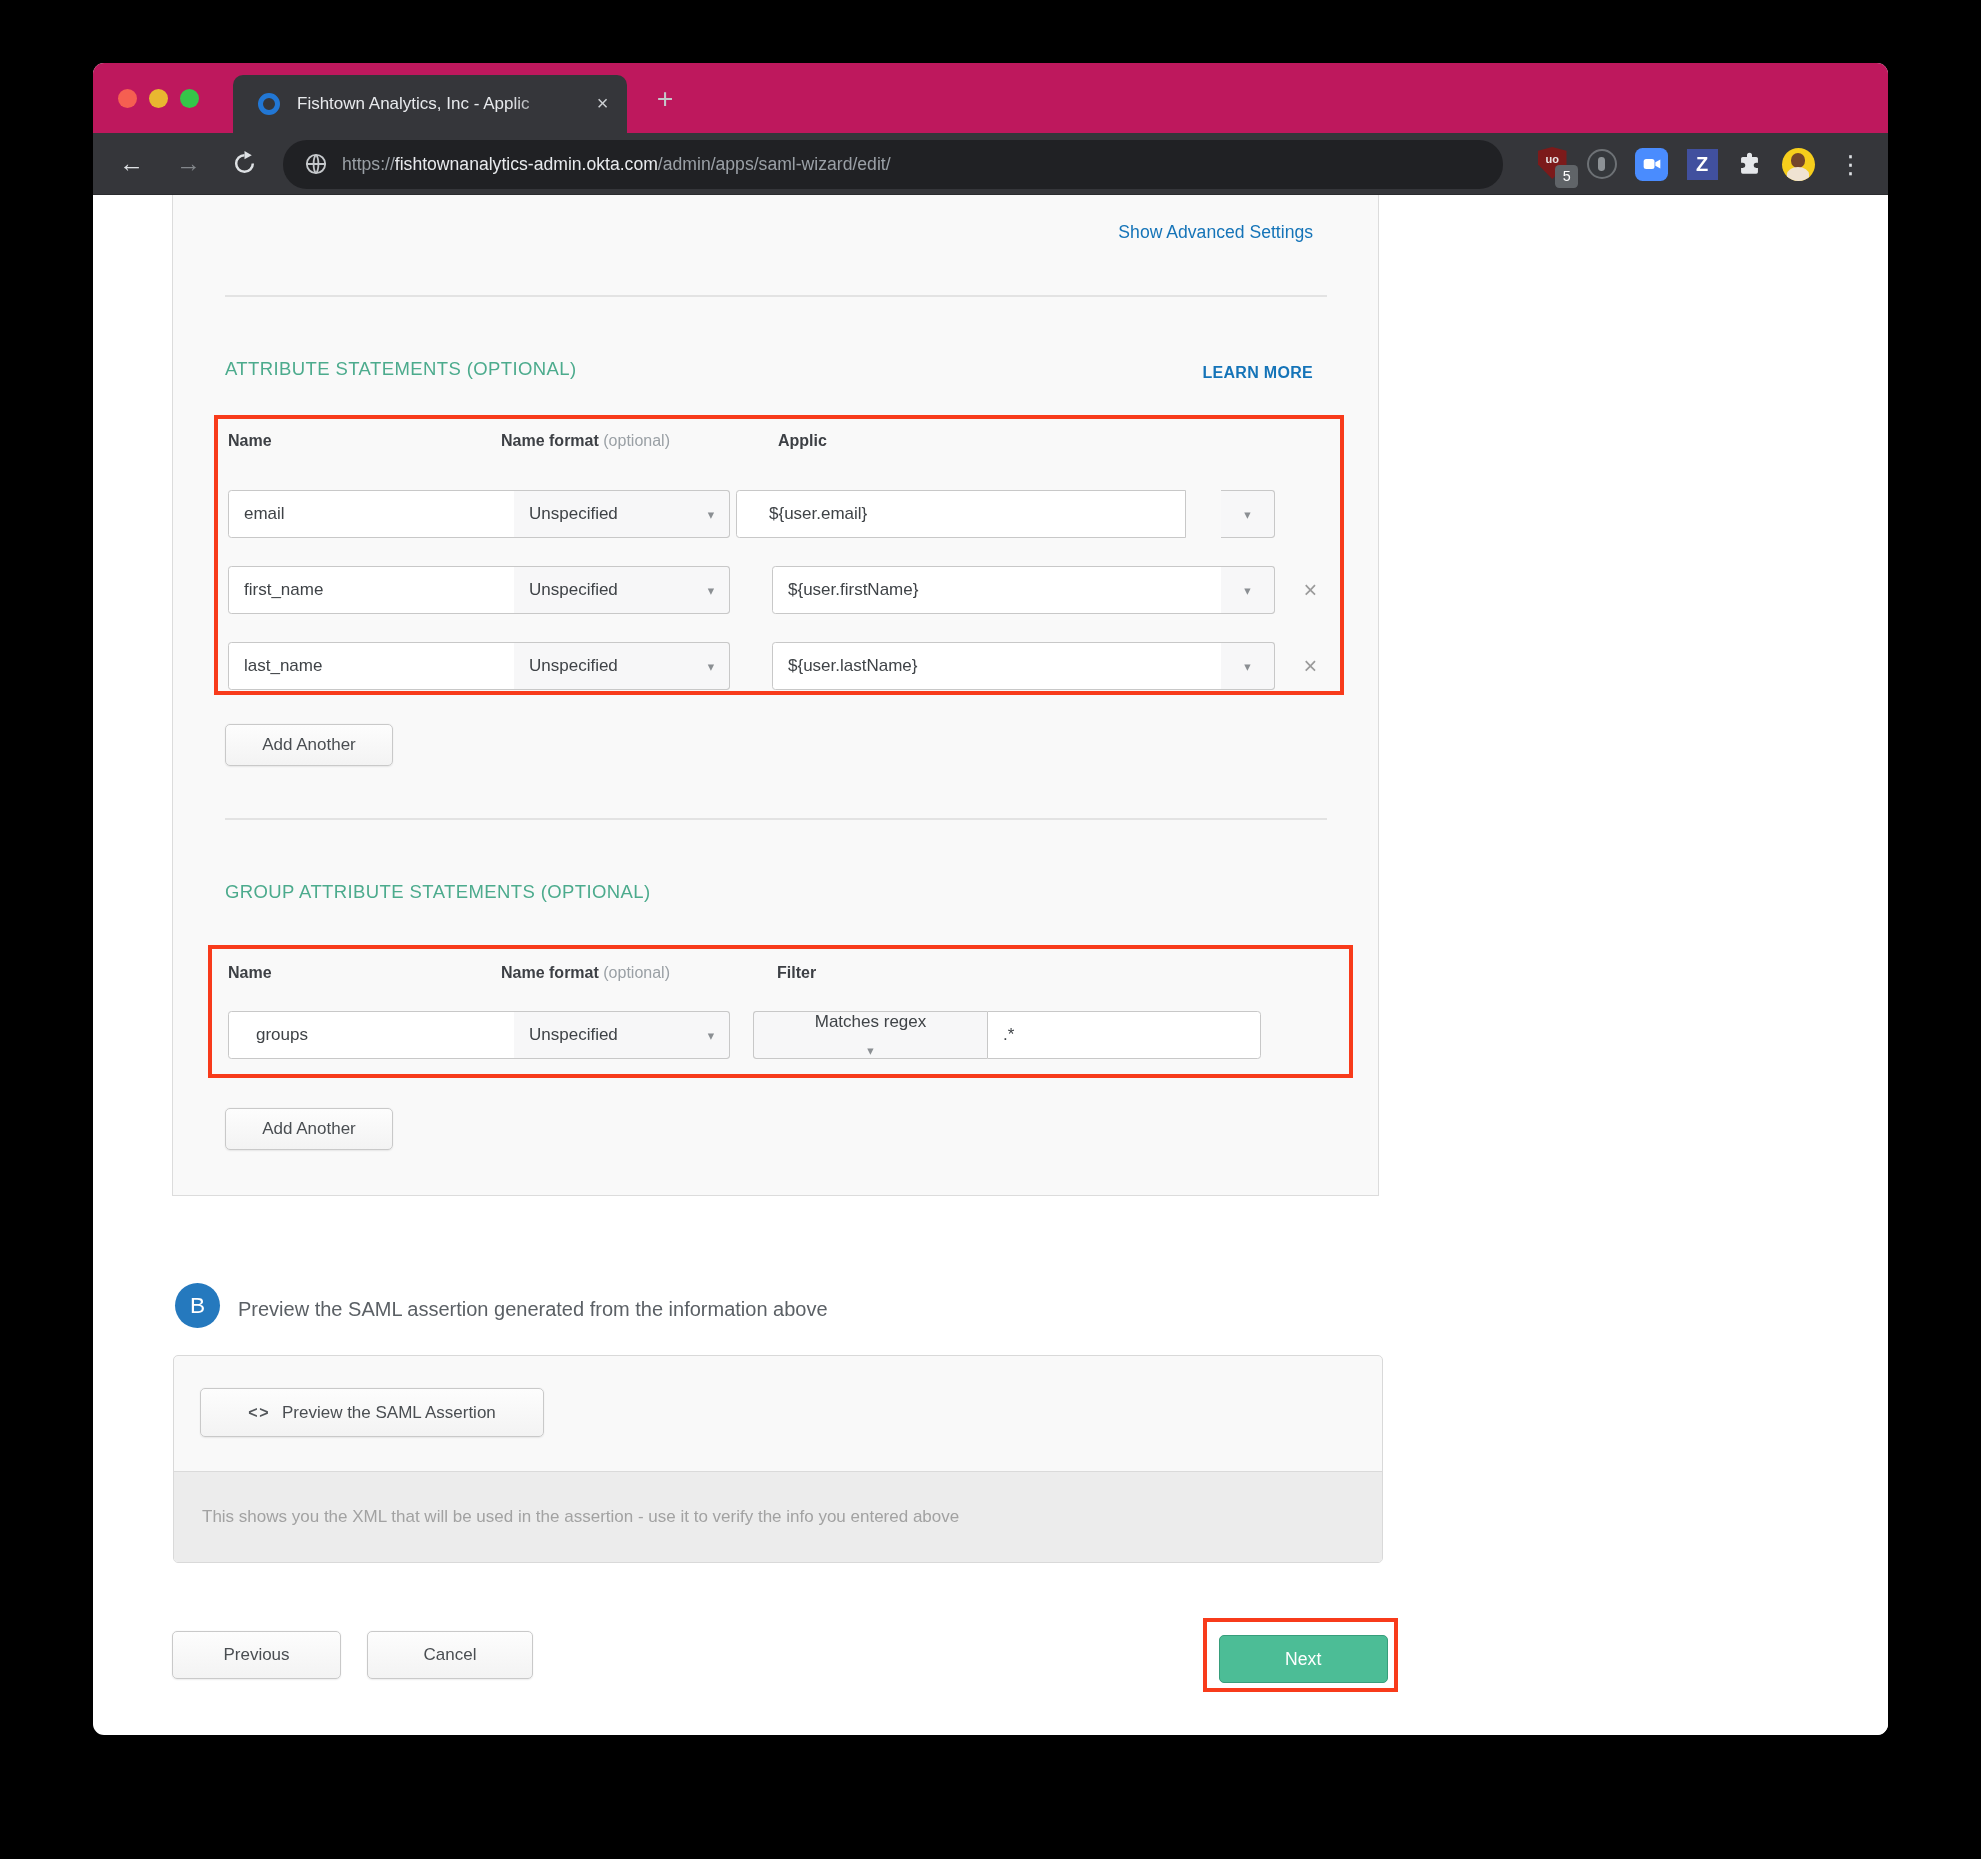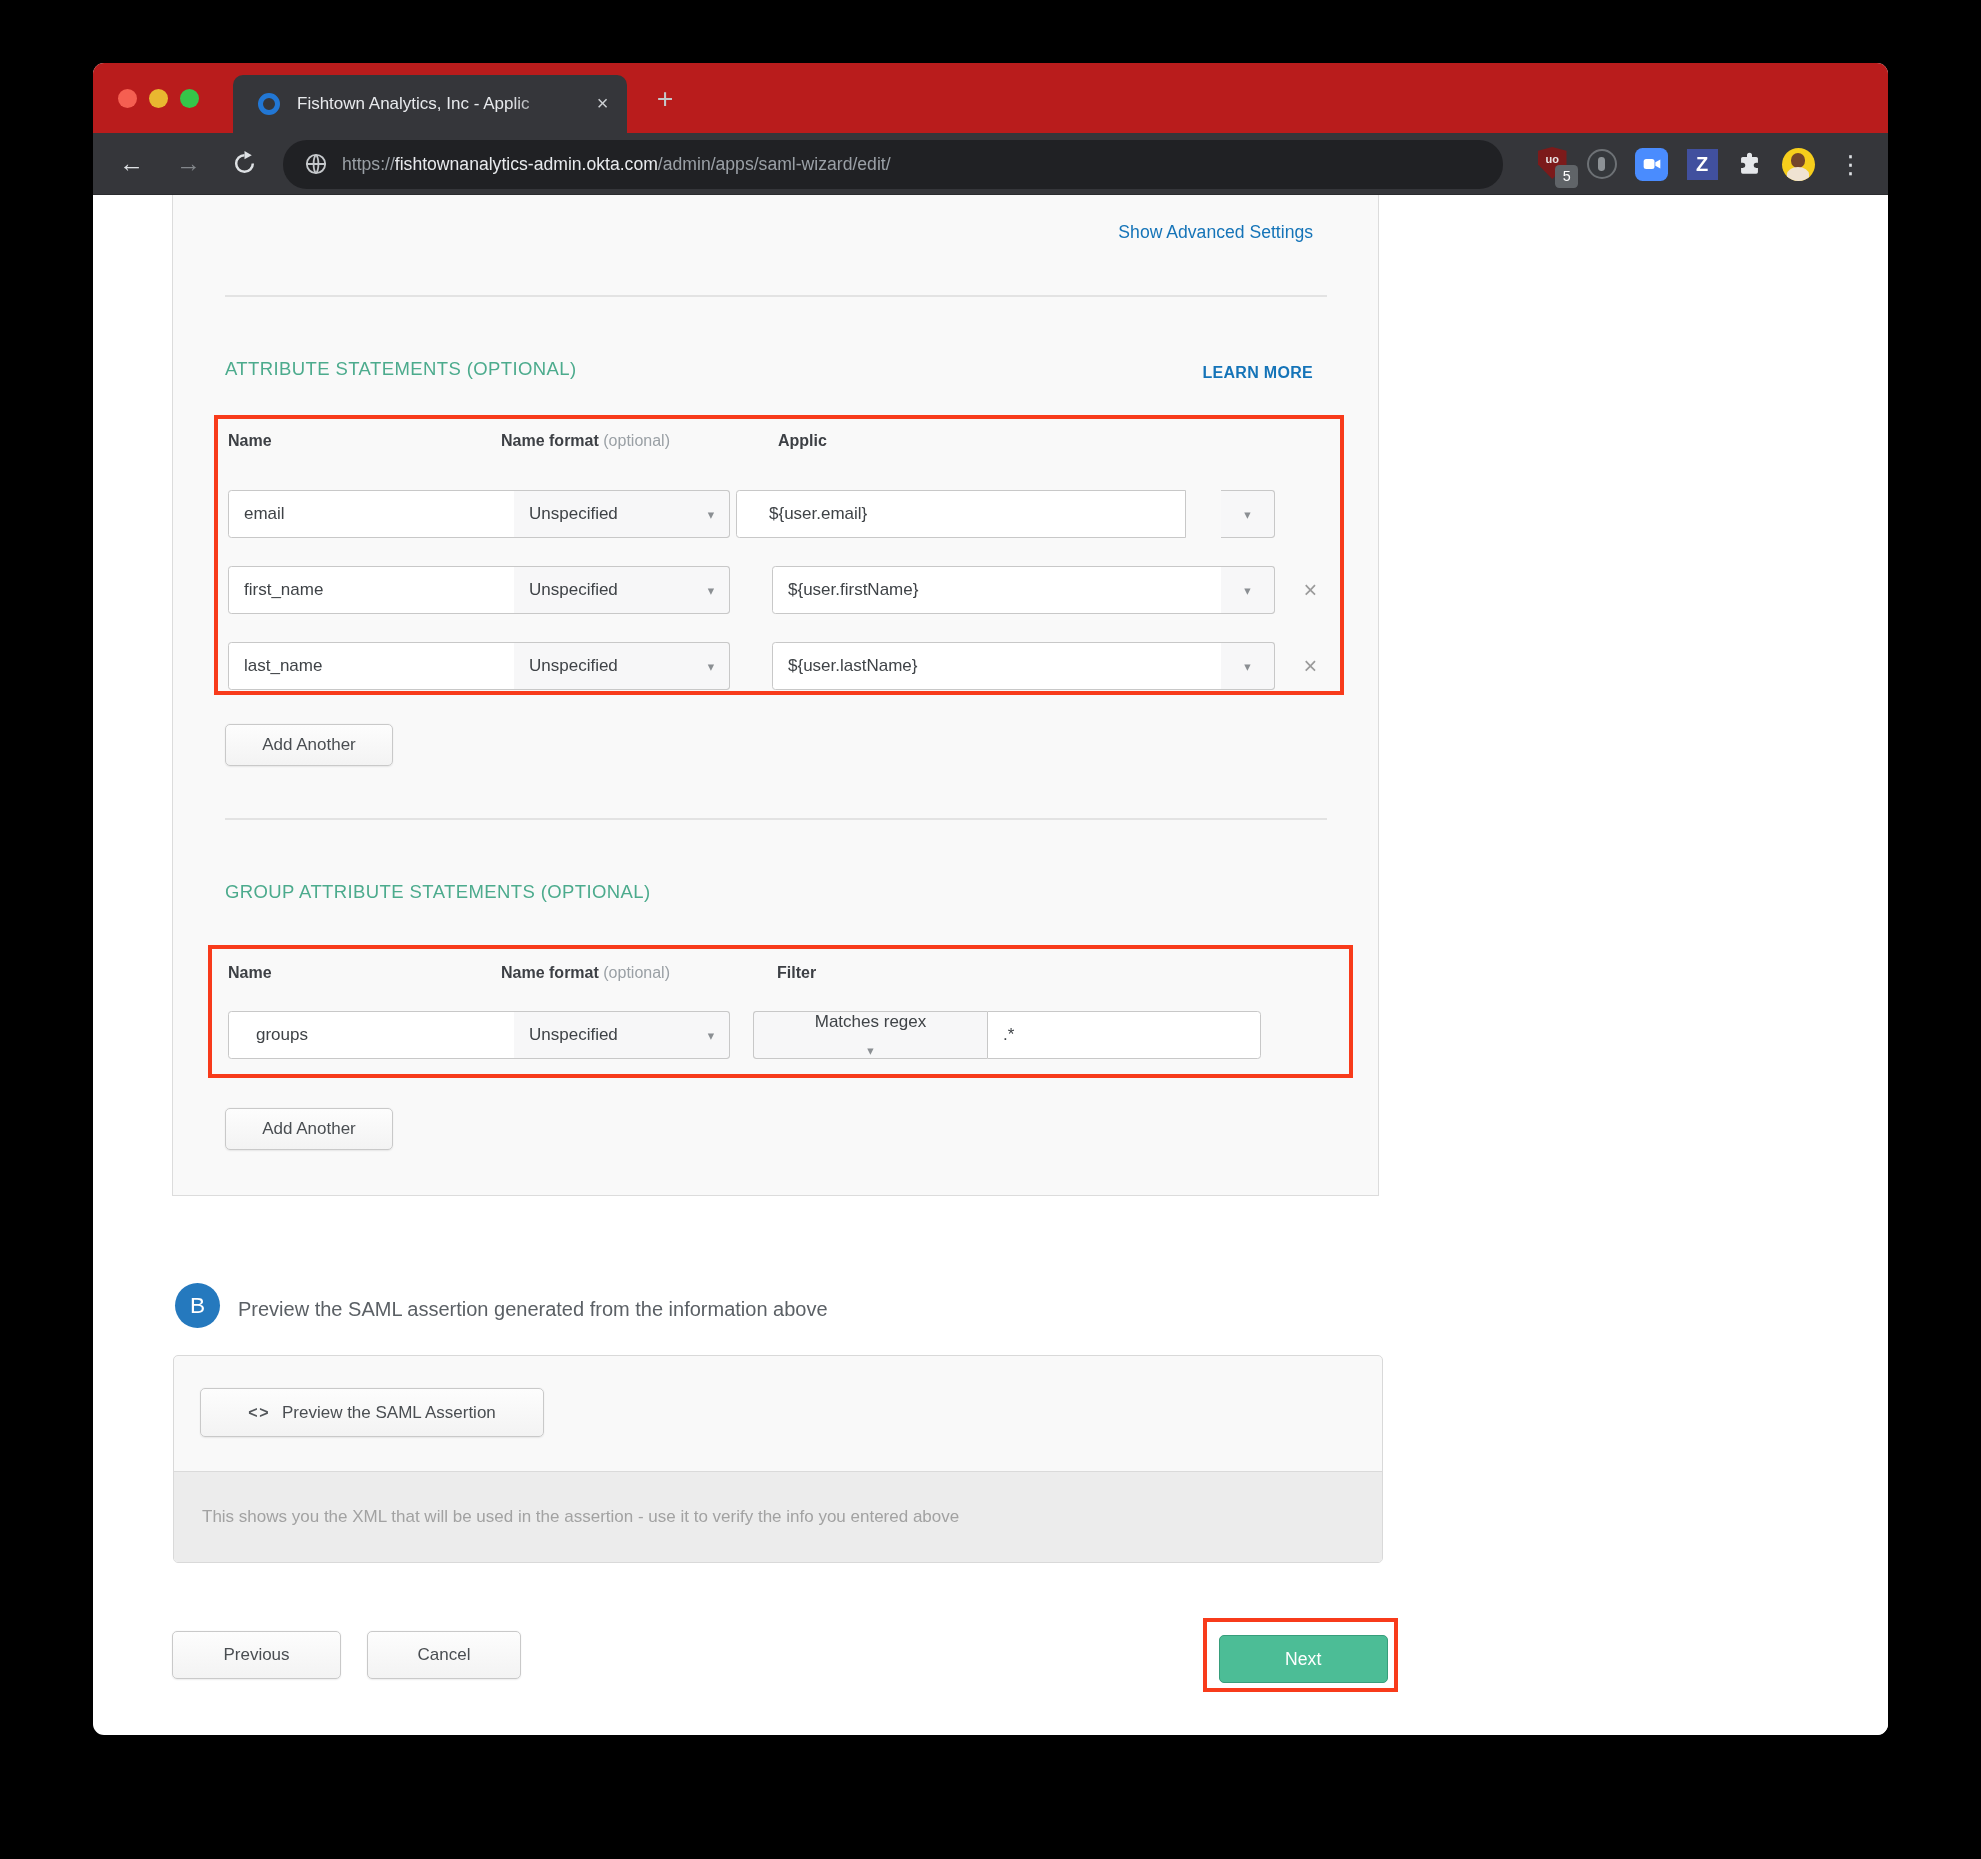--- a/index.html
+++ b/index.html
@@ -3,21 +3,21 @@
 <meta charset="utf-8">
 <style>
   * { margin:0; padding:0; box-sizing:border-box; }
   html,body { width:1982px; height:1859px; background:#000; font-family:"Liberation Sans", sans-serif; }
 
   .window { position:absolute; left:93px; top:63px; width:1795px; height:1672px;
             border-radius:11px; overflow:hidden; background:#fff;
             box-shadow:0 34px 76px rgba(0,0,0,.6); }
 
   
-  .tabstrip { position:relative; height:70px; background:#b91c1c; }
+  .tabstrip { position:relative; height:70px; background:#be185d; }
   .traffic { position:absolute; top:26px; left:25px; display:flex; gap:11.7px; }
   .light { width:19.3px; height:19.3px; border-radius:50%; }
   .light.red{ background:#f55f51;} .light.yellow{ background:#e9b730;} .light.green{ background:#35c649;}
 
   .tab { position:absolute; left:140px; top:11.7px; width:394px; height:58px; background:#35363a;
          border-radius:10px 10px 0 0; display:flex; align-items:center; padding:0 18.5px 0 25px; }
   .favicon { width:22px; height:22px; border:5.9px solid #2277d4; border-radius:50%; flex:0 0 auto; }
   .tab-title { margin-left:17px; font-size:17px; color:#e8eaed; white-space:nowrap; overflow:hidden; flex:1;
                -webkit-mask-image:linear-gradient(90deg,#000 72%,transparent 97%);
                mask-image:linear-gradient(90deg,#000 72%,transparent 97%); }
@@ -109,21 +109,21 @@
 
   .preview-box { position:absolute; left:60px; top:1160px; width:1210px; height:208px;
                  border:0.8px solid #d9d9d9; border-radius:5px; background:#f9f9f9; overflow:hidden; }
   .preview-foot { position:absolute; left:0; right:0; bottom:0; height:91px; background:#ececec;
                   border-top:0.8px solid #dadada; display:flex; align-items:center; padding-left:28px;
                   color:#a2a2a2; font-size:17px; }
   .preview-btn { left:26px; top:32px; width:344px; height:49px; }
   .code-glyph { font-size:16px; letter-spacing:1.7px; font-weight:600; color:#53575b; margin-right:11.7px; }
 
   .prev-btn { left:59px; top:1436px; width:169px; height:48px; }
-  .cancel-btn { left:254px; top:1436px; width:154px; height:48px; }
+  .cancel-btn { left:254px; top:1436px; width:166px; height:48px; }
   .next-btn { position:absolute; left:11.7px; top:13.4px; width:169px; height:48px; background:#4cbd96;
               border:0.8px solid #379e7b; border-radius:5px; color:#fff; font-size:17.6px;
               display:flex; align-items:center; justify-content:center; }
 </style>
 </head>
 <body>
 
 <div class="window">
 
   <div class="tabstrip">

